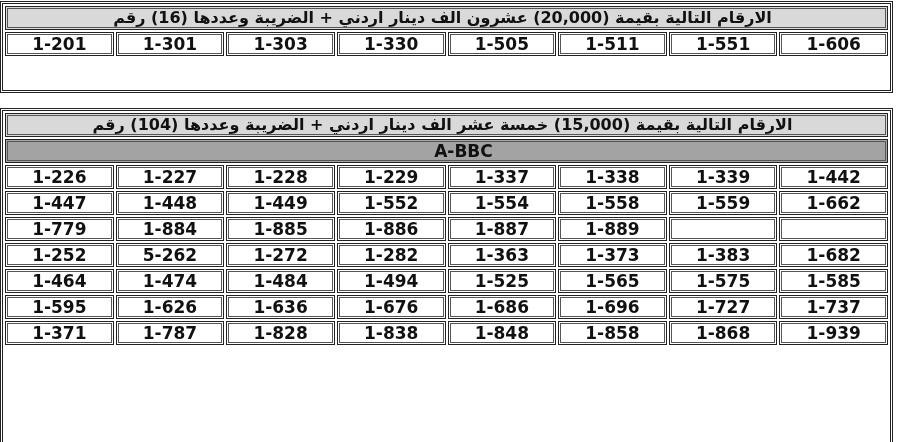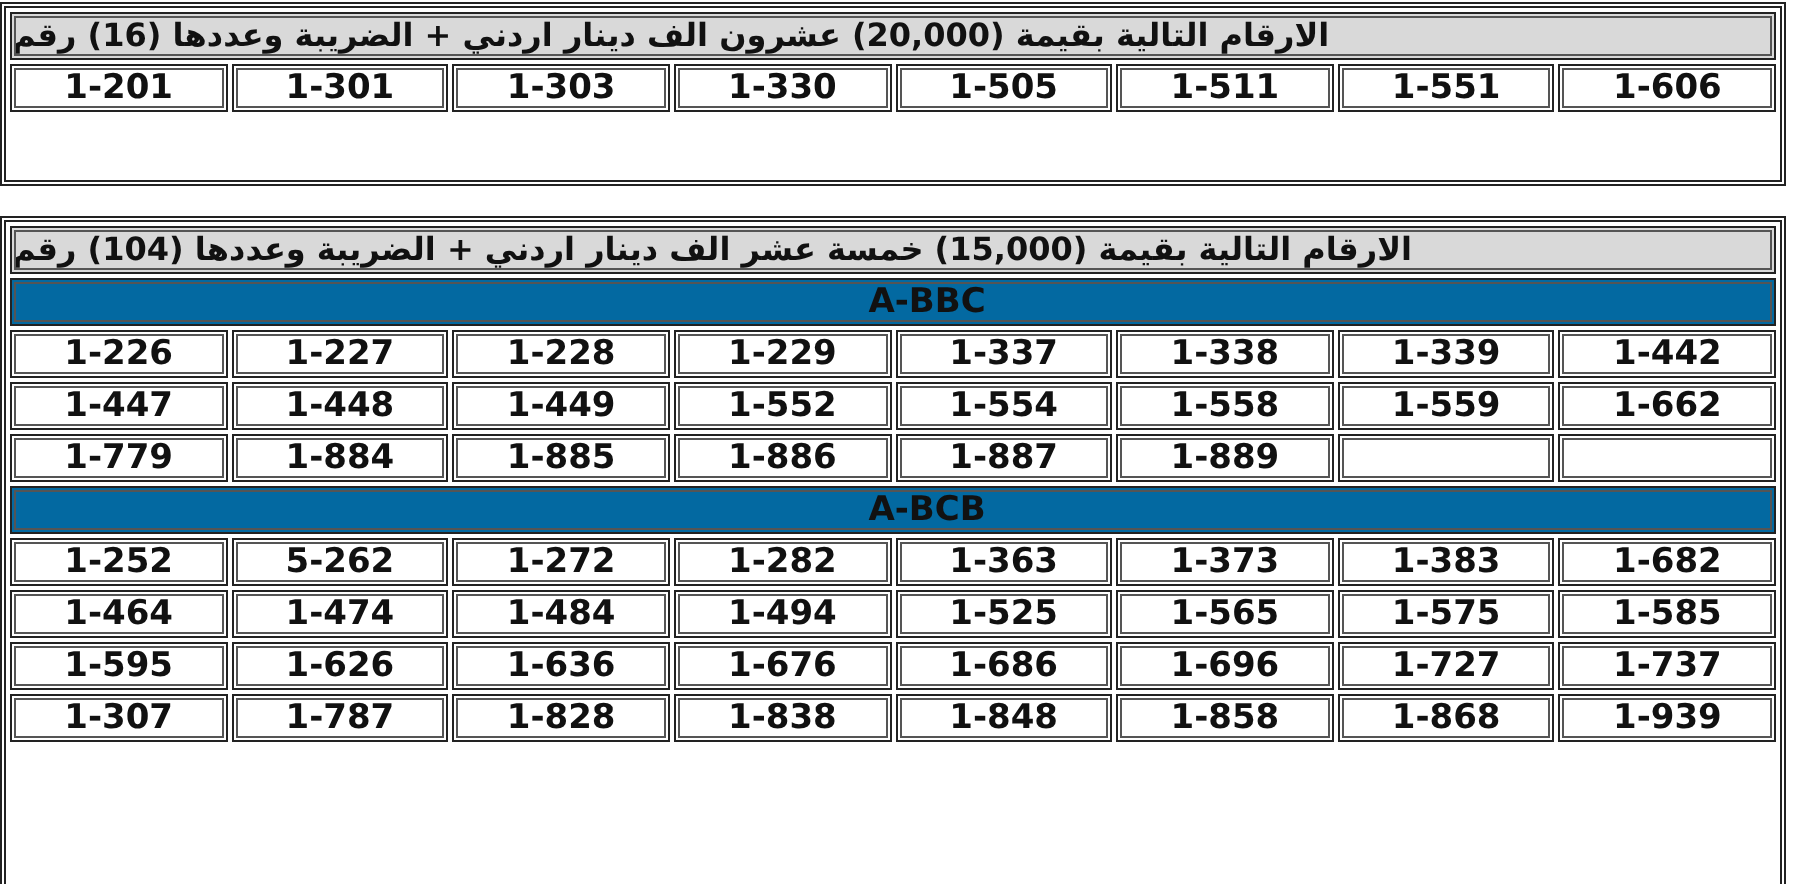--- a/index.html
+++ b/index.html
@@ -7,23 +7,23 @@
          font-family: "DejaVu Sans", "Liberation Sans", sans-serif; color: #111; }
   .tbl { position: absolute; left: 2px; width: 889px;
          border: 1px solid #222; outline: 1px solid #222; outline-offset: 1px;
          box-sizing: border-box; background: #fff; }
   #t1 { top: 3px; height: 88px; }
   #t2 { top: 110px; height: 340px; }
   table { border-collapse: separate; border-spacing: 2px; width: 100%; table-layout: fixed; }
   td { border: 1px solid #222; outline: 1px solid #555; outline-offset: -3px;
        text-align: center; font-weight: bold; font-size: 17px; height: 22px;
        padding: 0; line-height: 22px; background: #fff; white-space: nowrap; }
-  td.hdr { background: #d9d9d9; direction: rtl; text-align: left; padding-right: 8px;
+  td.hdr { background: #d9d9d9; direction: rtl; text-align: center; padding-right: 8px;
            font-size: 16px; height: 22px; }
-  td.sub { background: #0369a1; font-size: 17px; height: 21px; padding-left: 34px; }
+  td.sub { background: #a3a3a3; font-size: 17px; height: 21px; padding-left: 34px; }
 </style>
 </head>
 <body>
 
 <div class="tbl" id="t1">
   <table>
     <tbody id="t1body">
         <tr>
           <td colspan="8" class="hdr">الارقام التالية بقيمة  (20,000) عشرون الف دينار اردني + الضريبة وعددها (16) رقم</td>
         </tr>
@@ -74,23 +74,20 @@
           <td>1-779</td>
           <td>1-884</td>
           <td>1-885</td>
           <td>1-886</td>
           <td>1-887</td>
           <td>1-889</td>
           <td></td>
           <td></td>
         </tr>
         <tr>
-          <td colspan="8" class="sub">A-BCB</td>
-        </tr>
-        <tr>
           <td>1-252</td>
           <td>5-262</td>
           <td>1-272</td>
           <td>1-282</td>
           <td>1-363</td>
           <td>1-373</td>
           <td>1-383</td>
           <td>1-682</td>
         </tr>
         <tr>
@@ -107,21 +104,21 @@
           <td>1-595</td>
           <td>1-626</td>
           <td>1-636</td>
           <td>1-676</td>
           <td>1-686</td>
           <td>1-696</td>
           <td>1-727</td>
           <td>1-737</td>
         </tr>
         <tr>
-          <td>1-307</td>
+          <td>1-371</td>
           <td>1-787</td>
           <td>1-828</td>
           <td>1-838</td>
           <td>1-848</td>
           <td>1-858</td>
           <td>1-868</td>
           <td>1-939</td>
         </tr>
       </tbody>
   </table>

